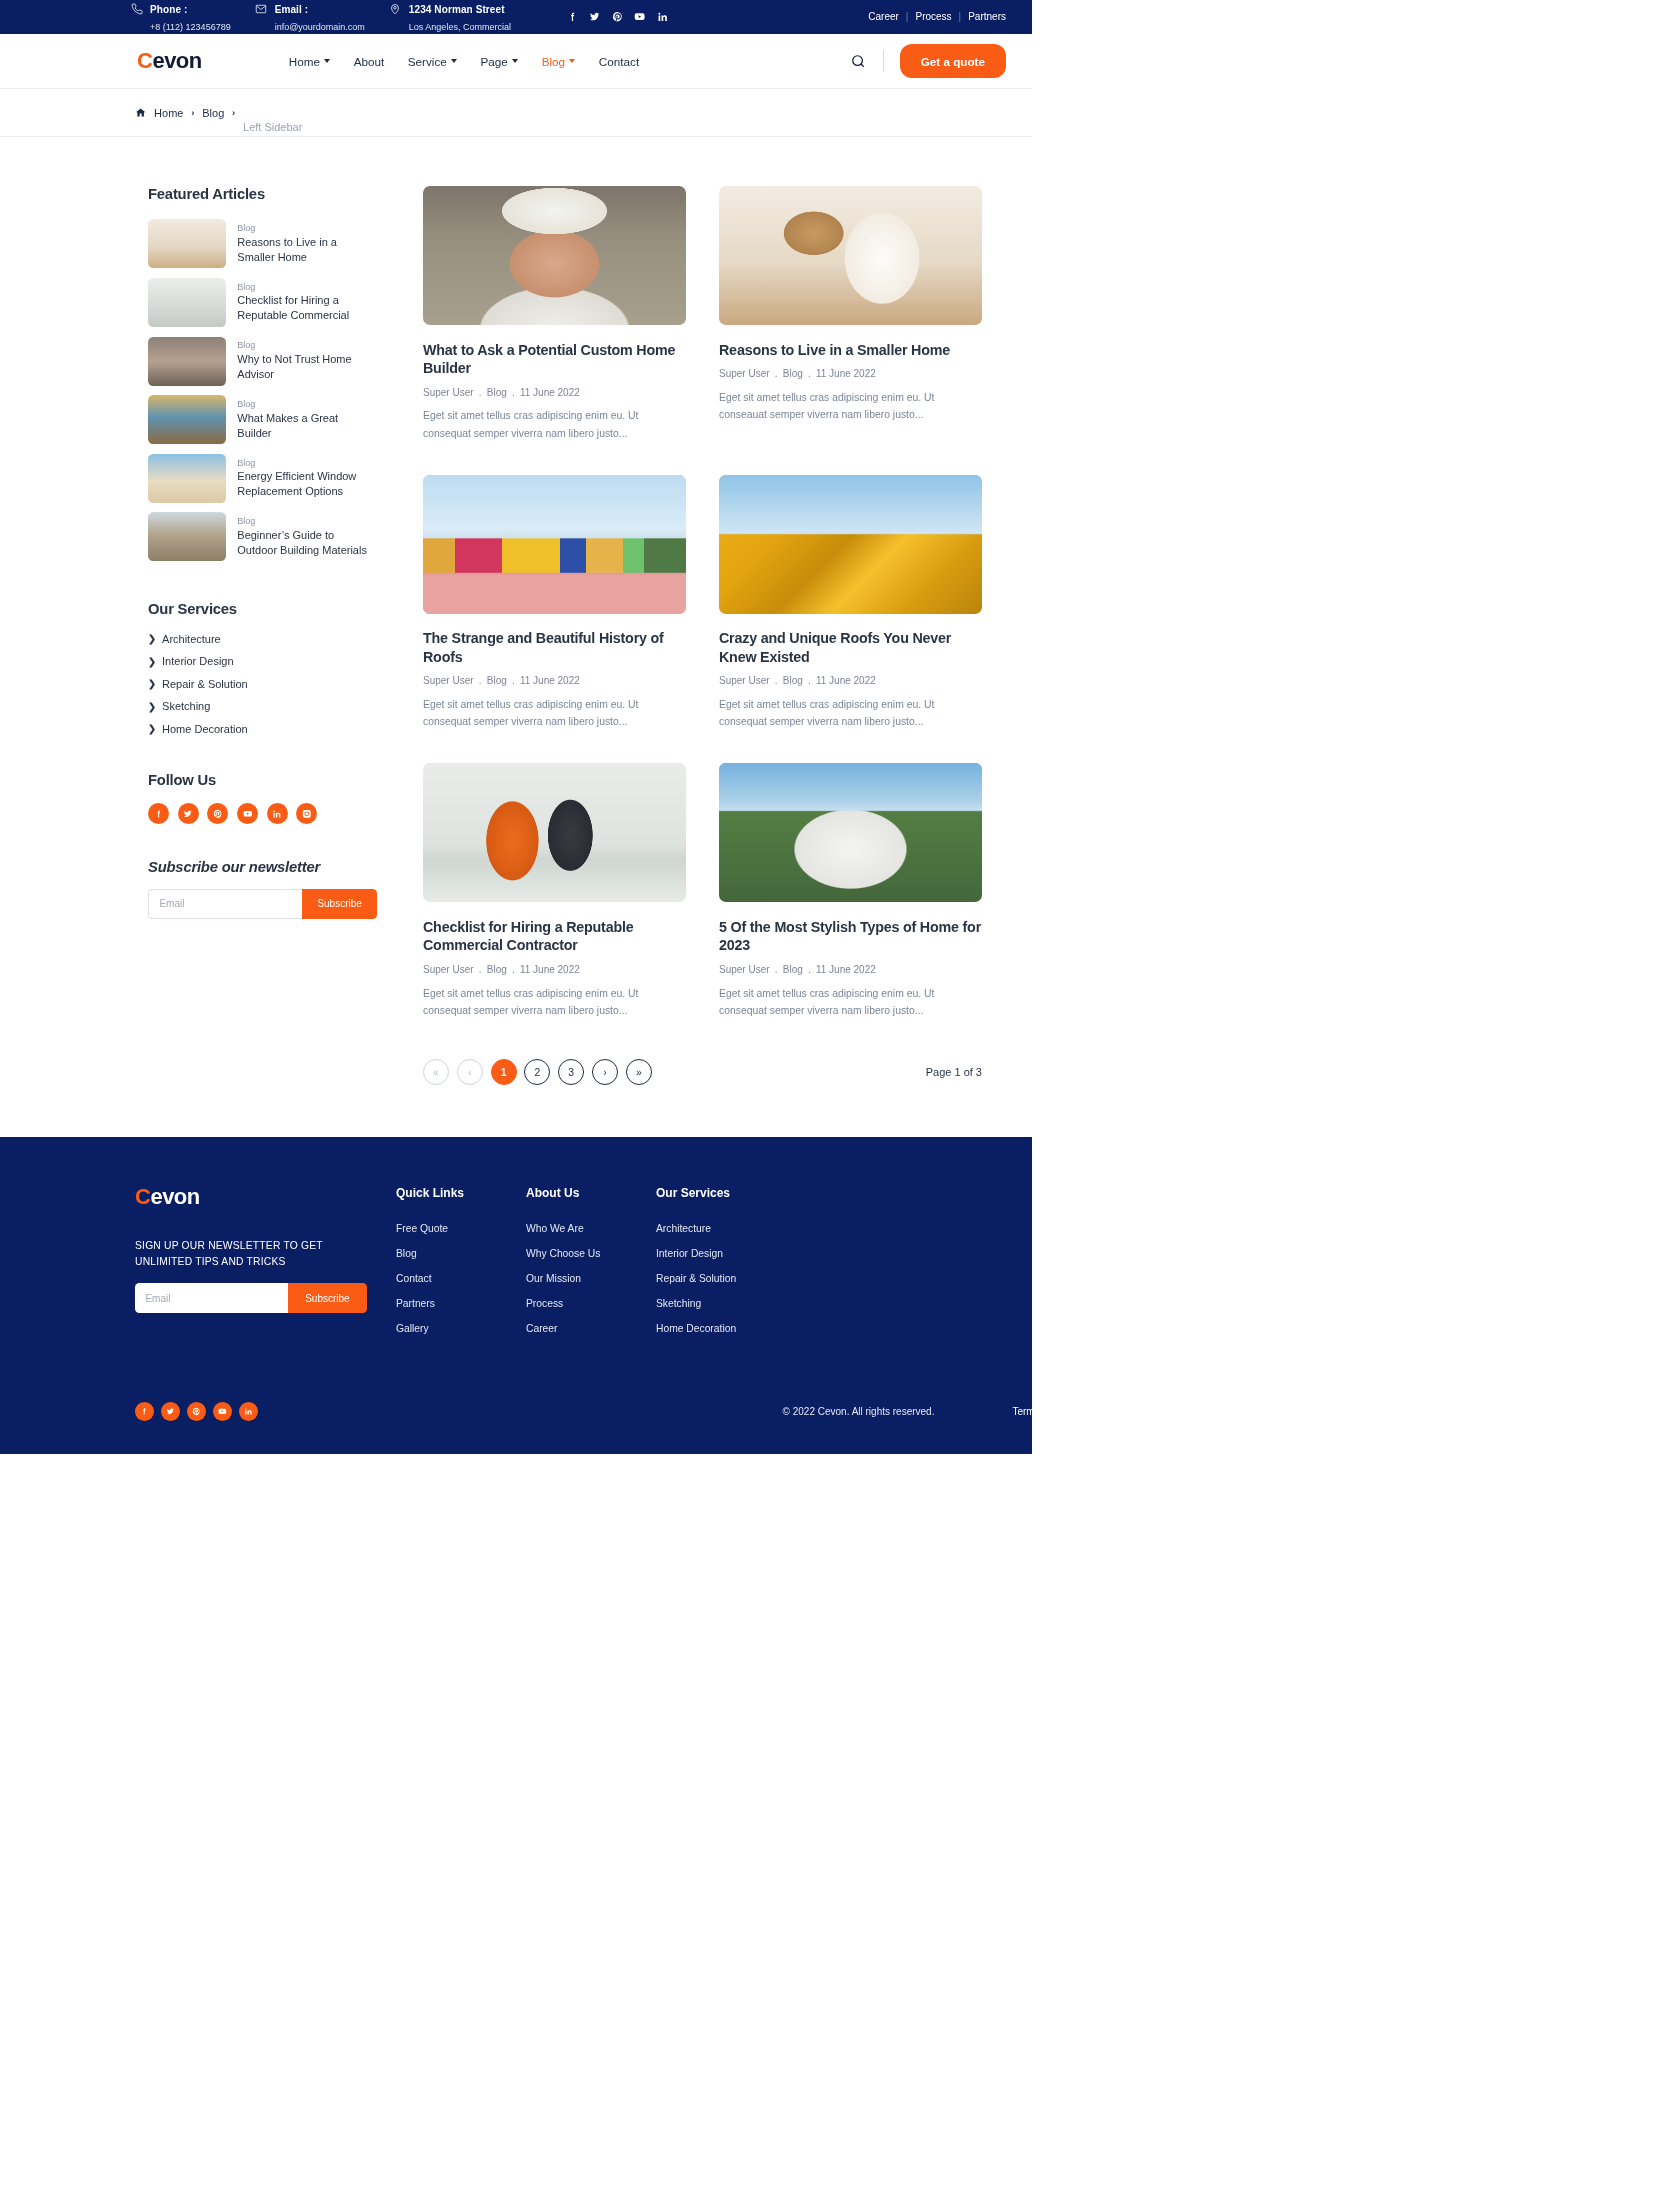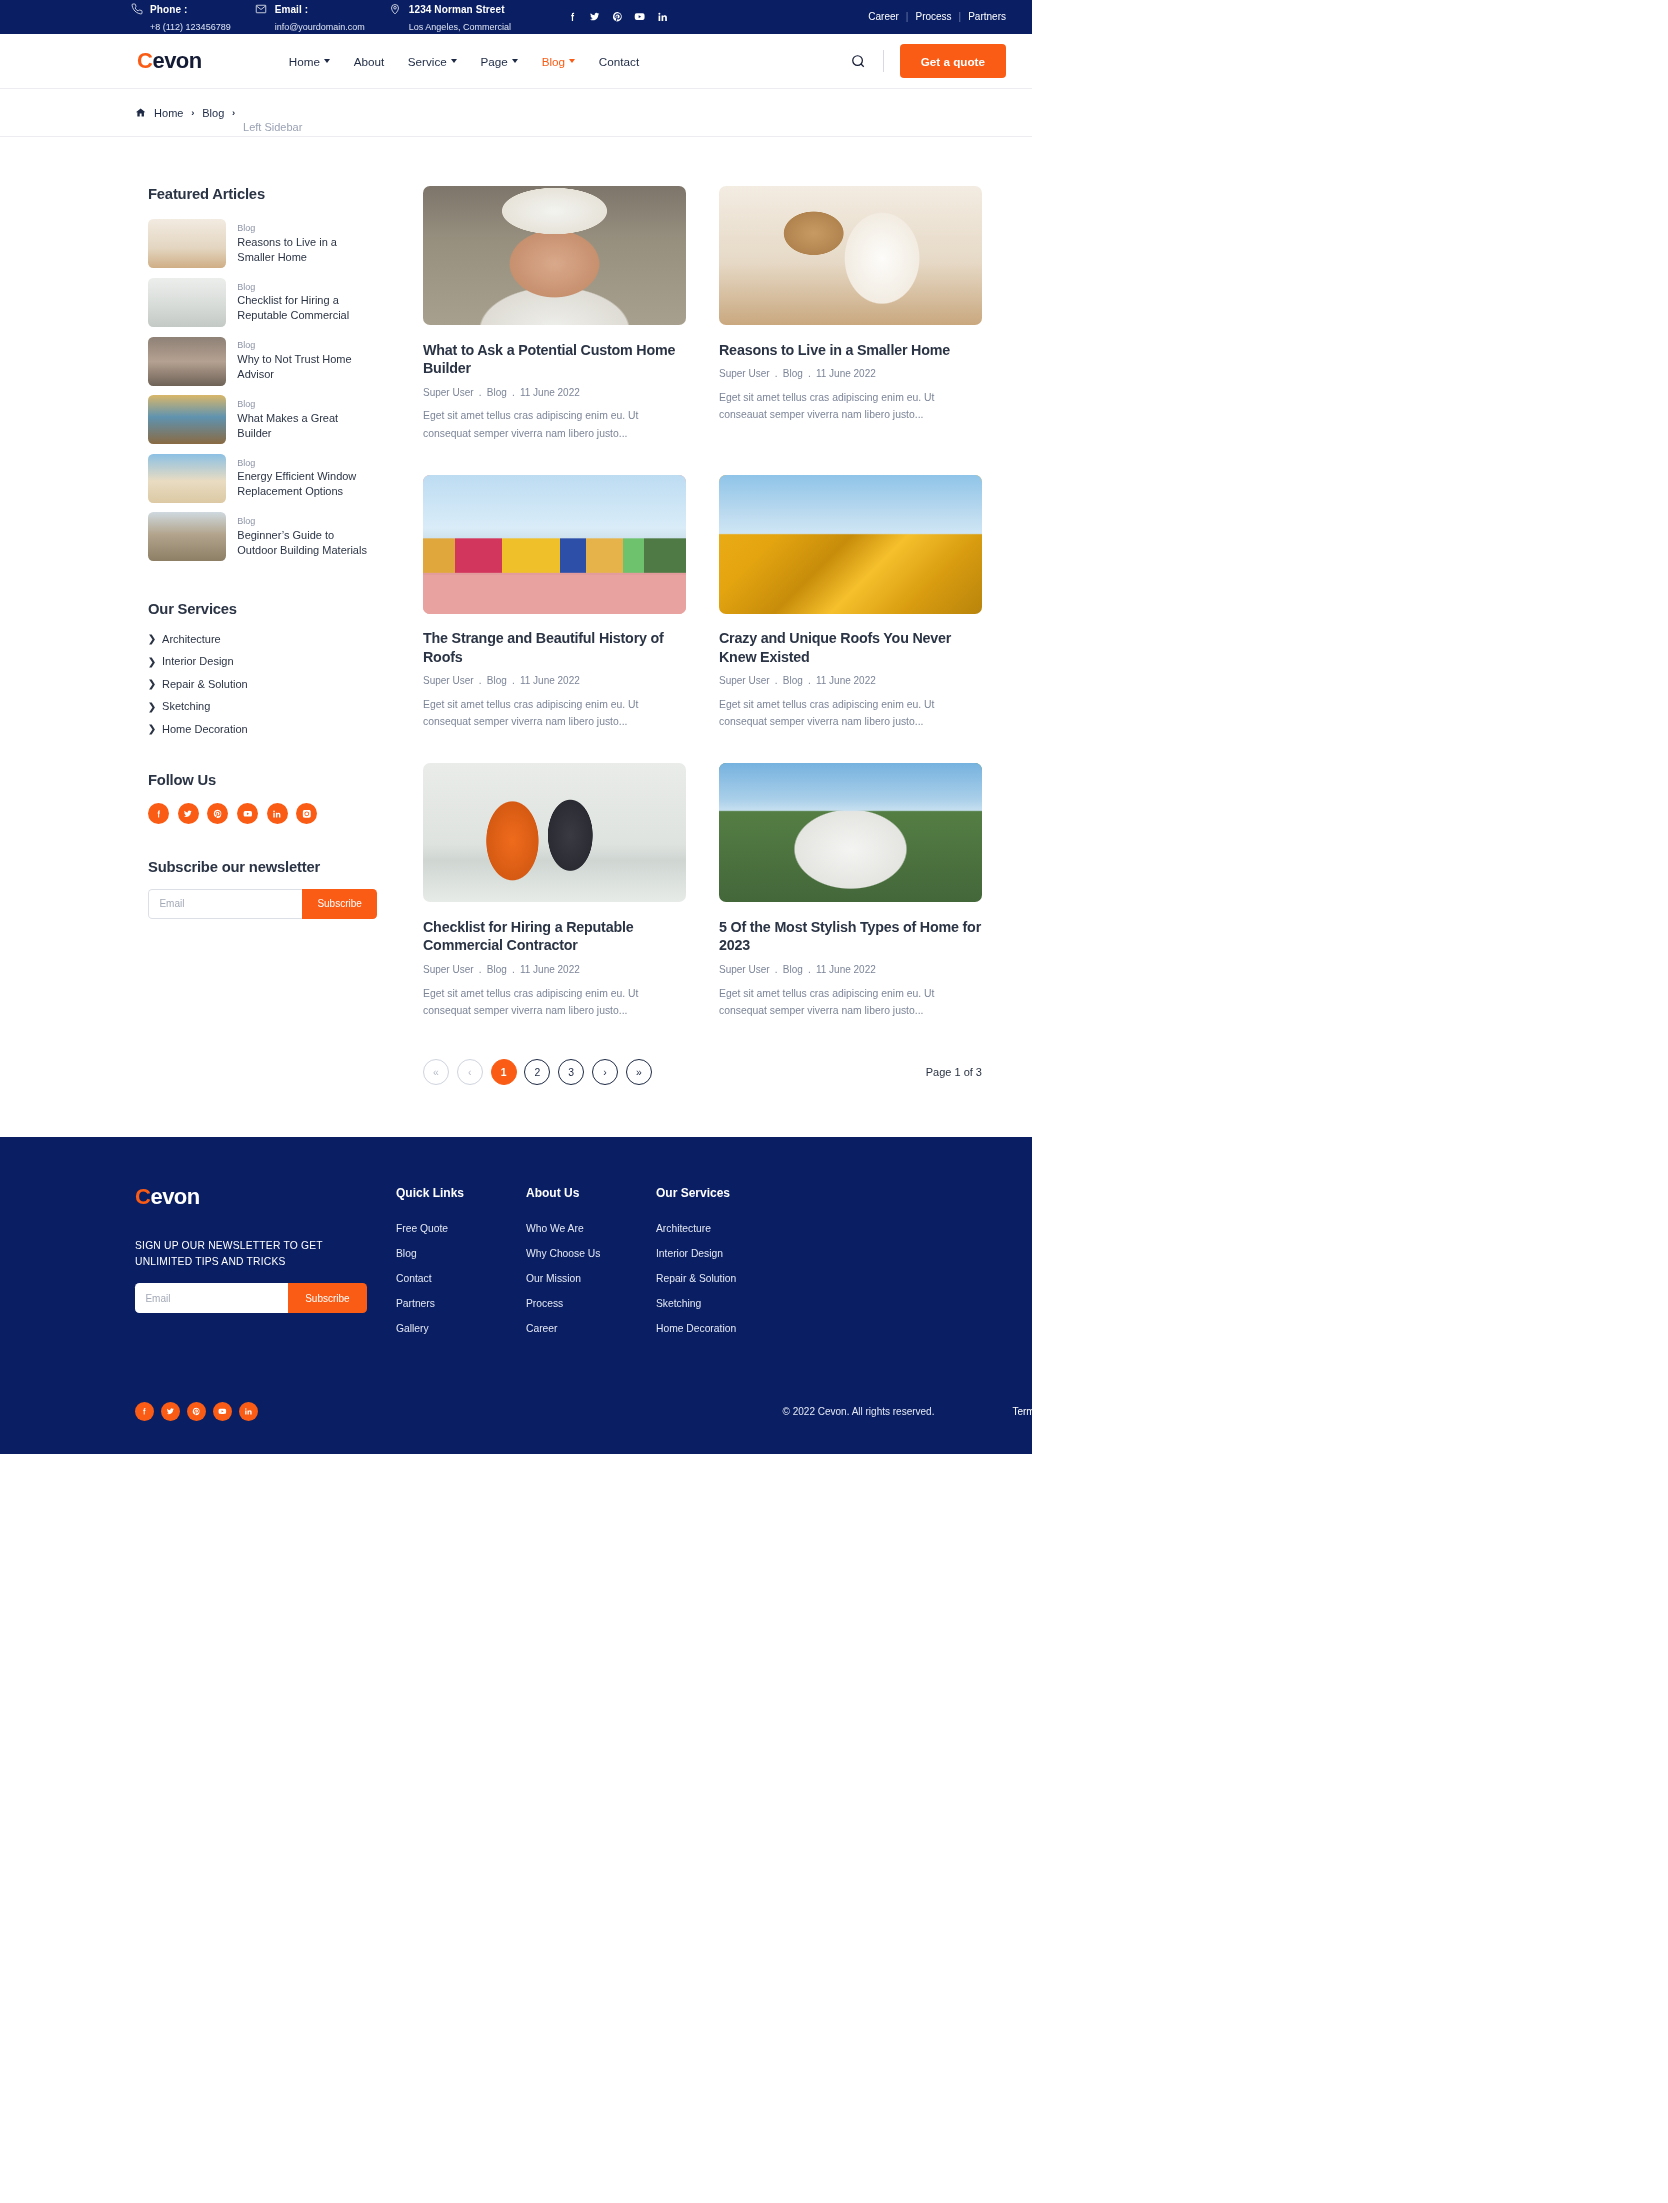--- a/index.html
+++ b/index.html
@@ -72,21 +72,21 @@
   }
   .nav-item.active { color: #fa5c15; }
   .caret { width: 0; height: 0; border-left: 3.5px solid transparent;
            border-right: 3.5px solid transparent; border-top: 4.3px solid currentColor; }
   .header-spacer { flex: 1; }
   .header-right { display: flex; align-items: center; gap: 15.6px; margin-right: 0; }
   .search-btn { width: 19px; height: 19px; display:flex; align-items:center; justify-content:center; cursor:pointer; }
   .search-btn svg { width: 16.5px; height: 16.5px; stroke: #141b34; fill: none; stroke-width: 1.8; }
   .vdiv { width: 0.9px; height: 22.6px; background: #d9d9e0; }
   .quote-btn {
-    background: #fa5c15; color: #fff; border: none; border-radius: 4px;
+    background: #fa5c15; color: #fff; border: none; border-radius: 12px;
     padding: 10.4px 21px; font-size: 11.7px; font-weight: 600; cursor: pointer;
     font-family: "Liberation Sans", sans-serif;
   }
 
   
   .crumbbar { height: 48px; border-bottom: 0.9px solid #ececf1; display: flex; align-items: center; }
   .crumb-inner { width: 1032px; padding: 0 26px; display: flex; align-items: center; margin-left: 109px; }
   .crumb { display: flex; align-items: center; gap: 7.8px; font-size: 11px; }
   .crumb a { color: #1e2a45; text-decoration: none; }
   .crumb .cur { color: #9aa2b3; margin-top: 29px; }
@@ -116,21 +116,21 @@
   .svc-arrow { color: #2b3445; font-size: 9.6px; font-weight: 800; }
 
   .follow-title { font-size: 14.8px; font-weight: 600; color: #2b3445; margin: 37px 0 15.6px; letter-spacing: -0.2px; }
   .soc-row { display: flex; gap: 8.7px; }
   .soc-circle {
     width: 21px; height: 21px; border-radius: 50%; background: #fa5c15;
     display: flex; align-items: center; justify-content: center; cursor: pointer;
   }
   .soc-circle svg { width: 9.6px; height: 9.6px; fill: #fff; display: block; }
 
-  .news-title { font-size: 14.8px; font-weight: 600; color: #2b3445; margin: 35px 0 14px; letter-spacing: -0.2px; }
+  .news-title { font-size: 14.8px; font-weight: 600; color: #2b3445; margin: 35px 0 14px; letter-spacing: -0.2px; font-style: italic; }
   .news-form { display: flex; width: 209px; }
   .news-input {
     flex: 1; height: 29.5px; border: 0.9px solid #dcdfe6; border-right: none;
     border-radius: 4.3px 0 0 4.3px; padding: 0 10.4px; font-size: 10px; color: #2b3445;
     outline: none; font-family: "Liberation Sans", sans-serif; background: #fff;
   }
   .news-input::placeholder { color: #a3a9b6; }
   .news-btn {
     background: #fa5c15; color: #fff; border: none; border-radius: 0 4.3px 4.3px 0;
     padding: 0 15.6px; font-size: 10px; cursor: pointer; height: 29.5px;

